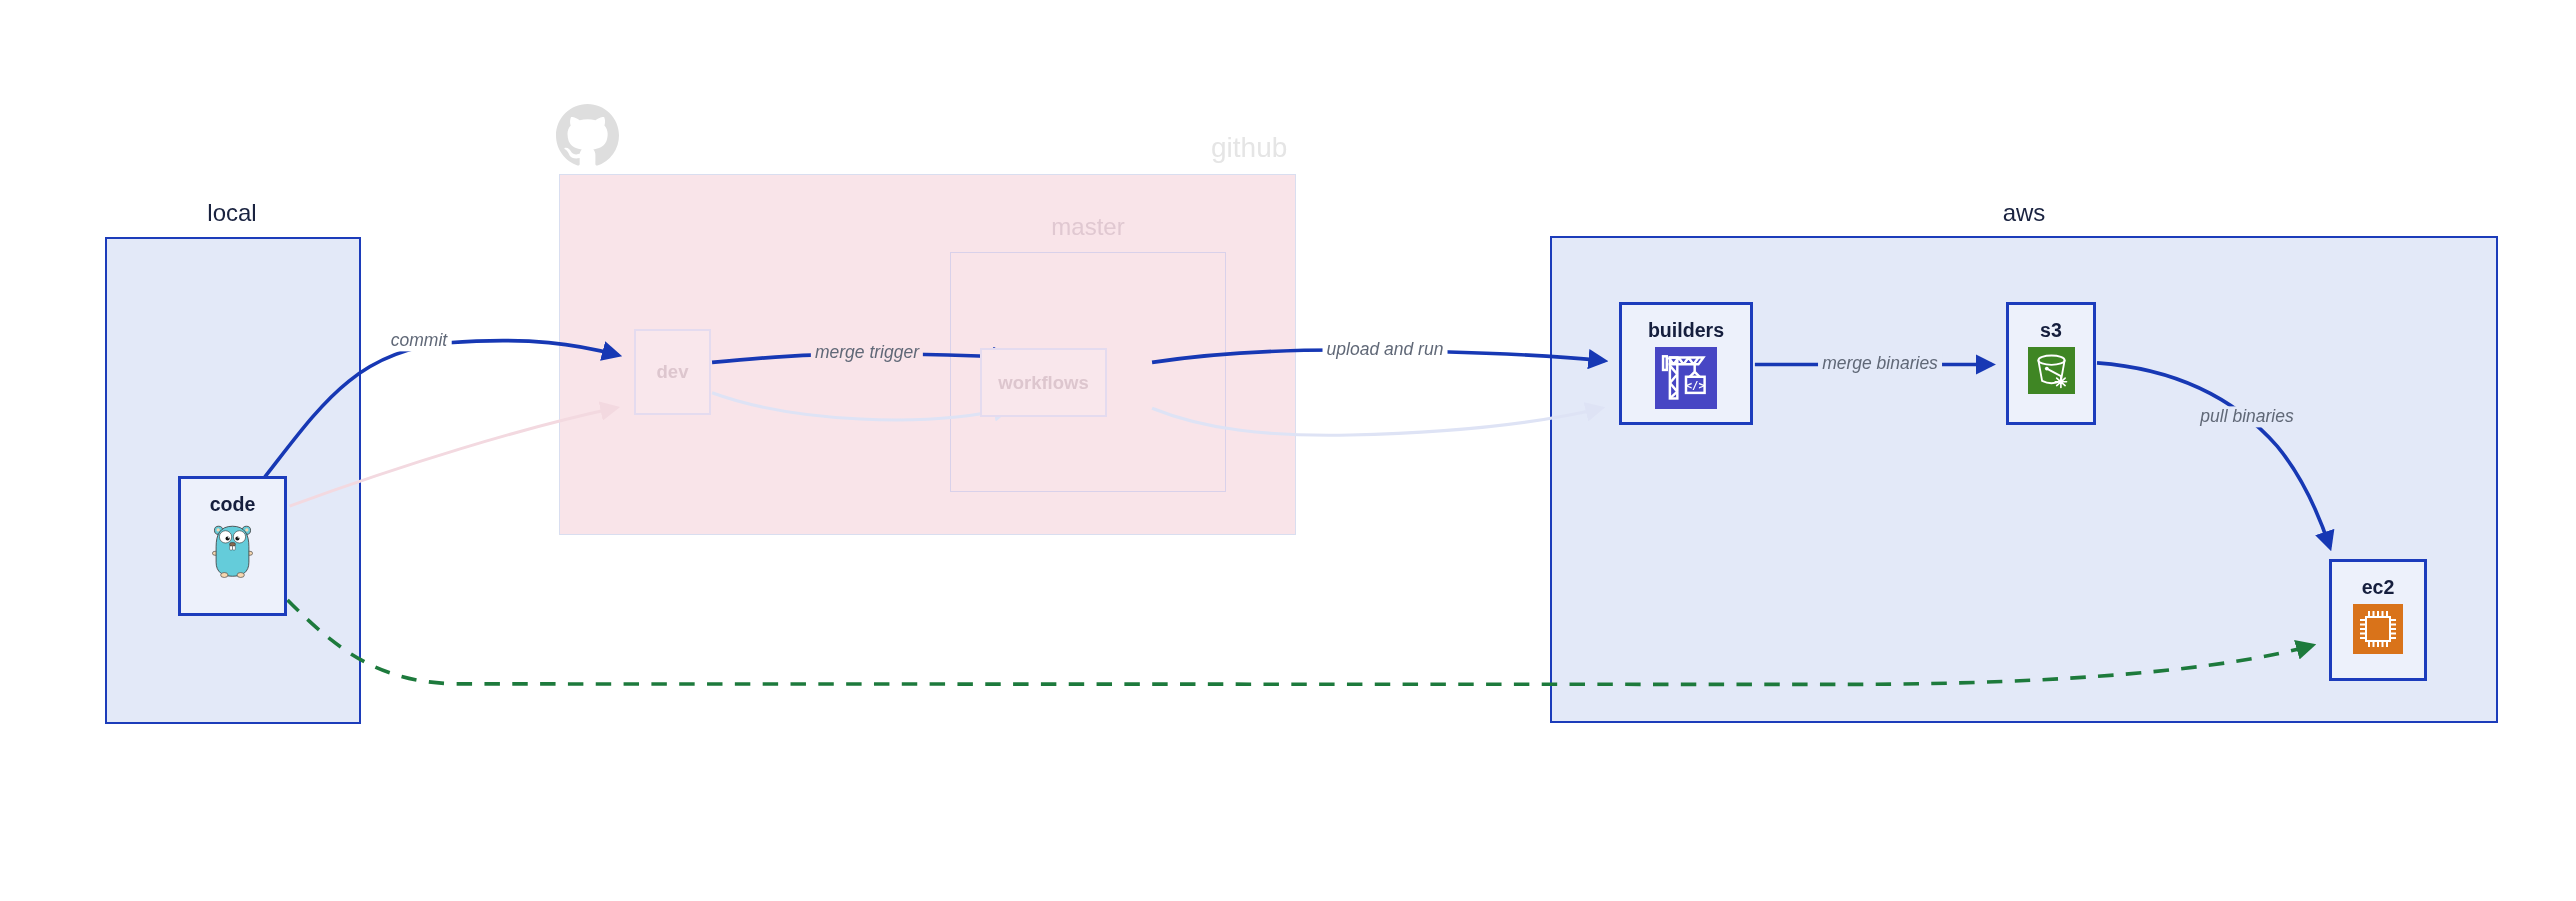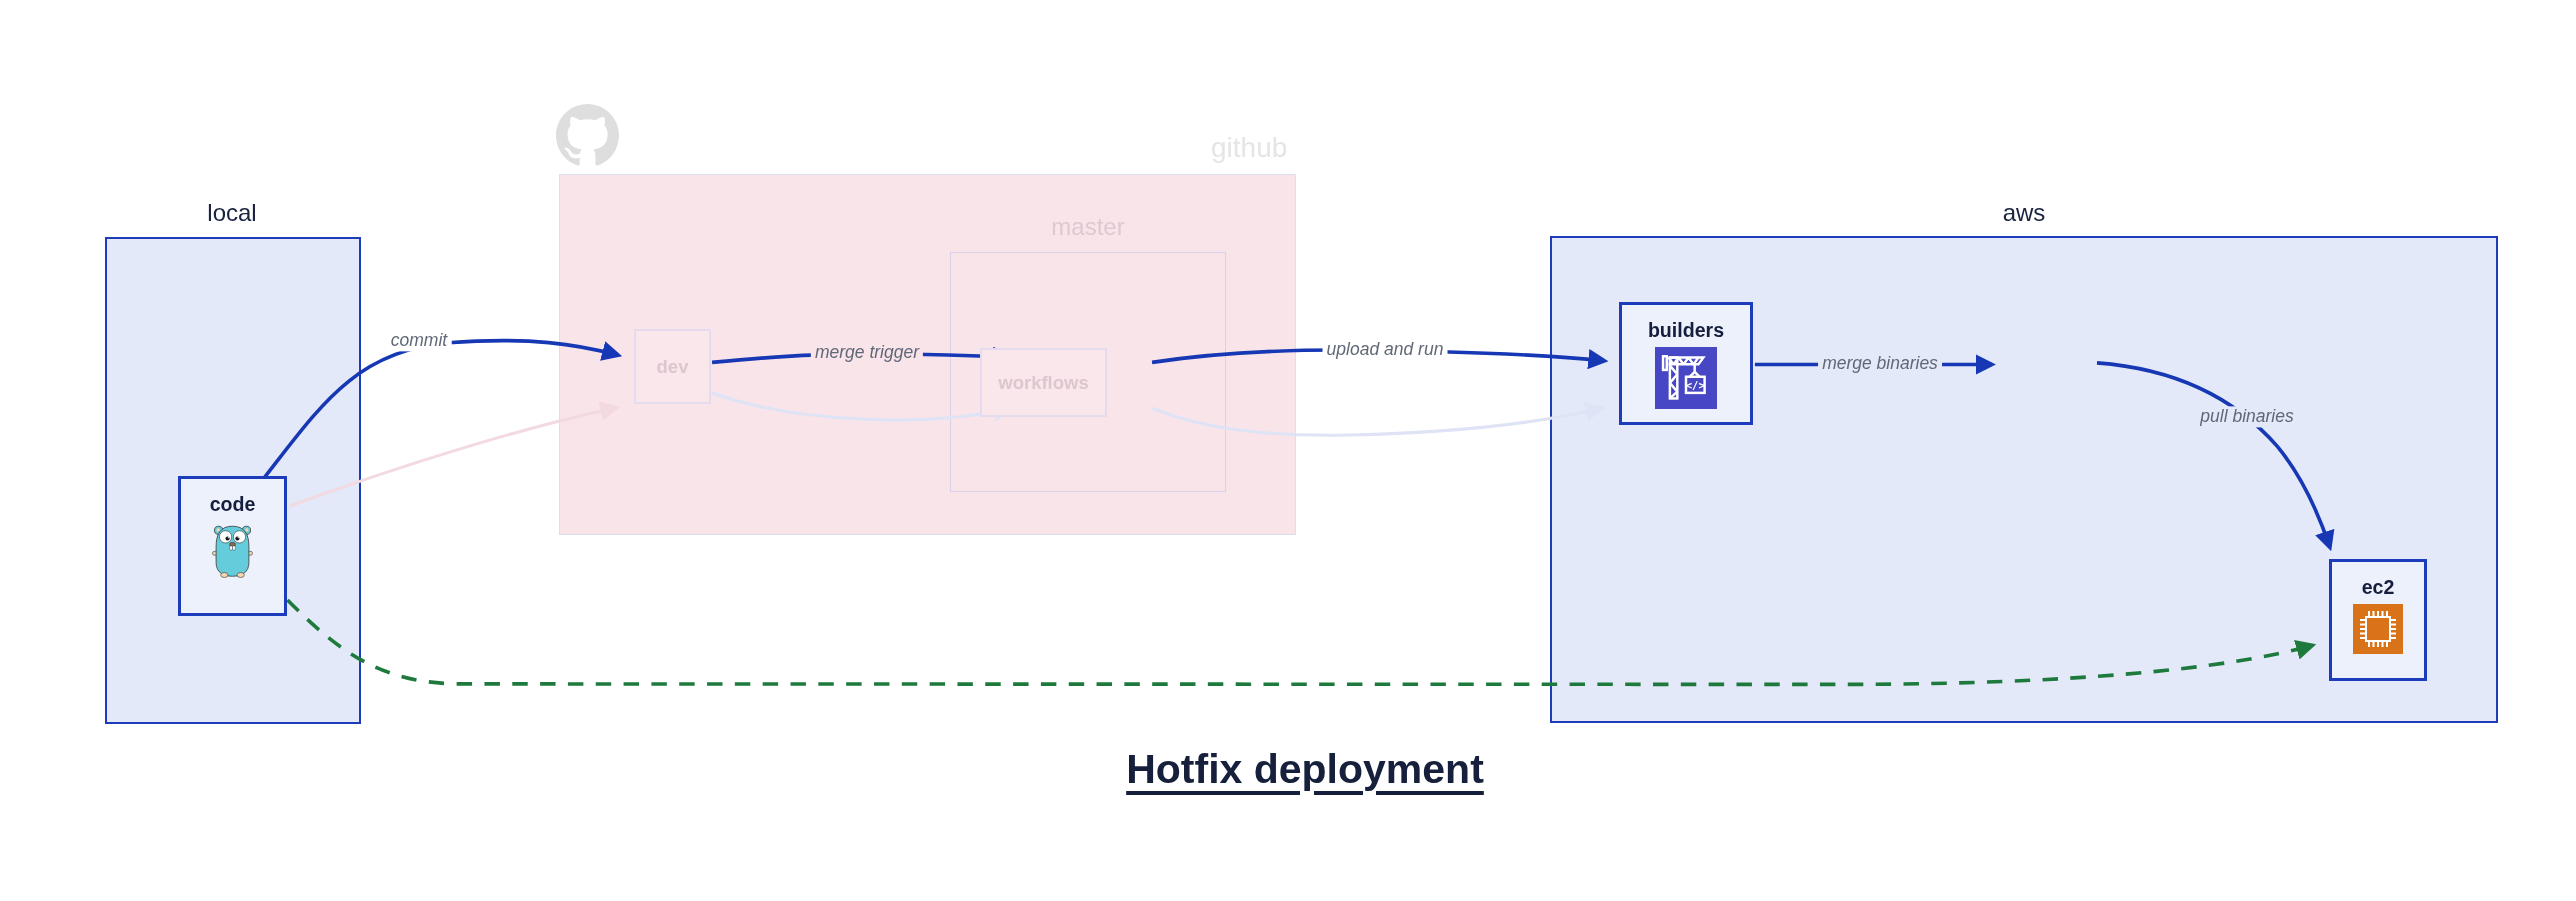--- a/index.html
+++ b/index.html
@@ -164,21 +164,21 @@
         <circle cx="64" cy="40" r="1.6" fill="#ffffff"></circle>
         <rect x="43" y="52" width="14" height="9" rx="4" fill="#8a6a4f" stroke="#3a3a3a" stroke-width="1.5"></rect>
         <rect x="43" y="60" width="7" height="10" rx="2" fill="#ffffff" stroke="#3a3a3a" stroke-width="1.2"></rect>
         <rect x="50" y="60" width="7" height="10" rx="2" fill="#ffffff" stroke="#3a3a3a" stroke-width="1.2"></rect>
         <ellipse cx="30" cy="131" rx="9" ry="6" fill="#f6d7b0" stroke="#3a3a3a" stroke-width="1.5"></ellipse>
         <ellipse cx="70" cy="131" rx="9" ry="6" fill="#f6d7b0" stroke="#3a3a3a" stroke-width="1.5"></ellipse>
       </svg>
     </div>
   </div>
 
-  <div class="abs ghost-node" style="left:634px;top:329px;width:77px;height:75px;">
+  <div class="abs ghost-node" style="left:634px;top:329px;width:77px;height:86px;">
     <div class="node-label">dev</div>
   </div>
   <div class="abs ghost-node" style="left:980px;top:348px;width:127px;height:69px;">
     <div class="node-label">workflows</div>
   </div>
 
   <div class="abs node" style="left:1619px;top:302px;width:134px;height:123px;">
     <div class="node-label">builders</div>
     <div class="node-icon">
       <svg width="62" height="62" viewBox="0 0 100 100">
@@ -190,33 +190,49 @@
           <rect x="24" y="17" width="12" height="66"></rect>
           <path d="M24,30 L36,44 M36,44 L24,58 M24,58 L36,72 M36,72 L24,83"></path>
           <path d="M64,28 L64,40 M56,48 L64,40 L72,48"></path>
           <rect x="50" y="48" width="30" height="26"></rect>
         </g>
         <text x="65" y="67" fill="#ffffff" font-size="17" font-weight="bold" text-anchor="middle" font-family="'DejaVu Sans Mono',monospace">&lt;/&gt;</text>
       </svg>
     </div>
   </div>
 
+  <div class="abs node" style="left:2006px;top:302px;width:90px;height:123px;">
+    <div class="node-label">s3</div>
+    <div class="node-icon">
+      <svg width="47" height="47" viewBox="0 0 100 100">
+        <rect x="0" y="0" width="100" height="100" fill="#3f8624"></rect>
+        <g stroke="#ffffff" stroke-width="4" fill="none">
+          <ellipse cx="50" cy="28" rx="28" ry="10"></ellipse>
+          <path d="M22,28 L30,72 Q50,82 70,72 L78,28"></path>
+          <path d="M40,46 L70,62"></path>
+        </g>
+        <circle cx="40" cy="46" r="4" fill="#ffffff"></circle>
+        <g stroke="#ffffff" stroke-width="3.5" stroke-linecap="round">
+          <path d="M70,62 M58,74 L82,74 M70,62 L70,86 M61,66 L79,82 M79,66 L61,82"></path>
+        </g>
+      </svg>
+    </div>
+  </div>
 
   <div class="abs node" style="left:2329px;top:559px;width:98px;height:122px;">
     <div class="node-label">ec2</div>
     <div class="node-icon">
       <svg width="50" height="50" viewBox="0 0 100 100">
         <rect x="0" y="0" width="100" height="100" fill="#d9731a"></rect>
         <g stroke="#ffffff" stroke-width="4" fill="none">
           <rect x="26" y="26" width="48" height="48"></rect>
           <path d="M32,26 V14 M41,26 V14 M50,26 V14 M59,26 V14 M68,26 V14"></path>
           <path d="M32,86 V74 M41,86 V74 M50,86 V74 M59,86 V74 M68,86 V74"></path>
           <path d="M26,32 H14 M26,41 H14 M26,50 H14 M26,59 H14 M26,68 H14"></path>
           <path d="M86,32 H74 M86,41 H74 M86,50 H74 M86,59 H74 M86,68 H74"></path>
         </g>
       </svg>
     </div>
   </div>
 
-  <div class="abs diagram-title" style="left:1305px;top:746px;">Hotfix deployment</div>
 
 </div>
 
 
 </body></html>

